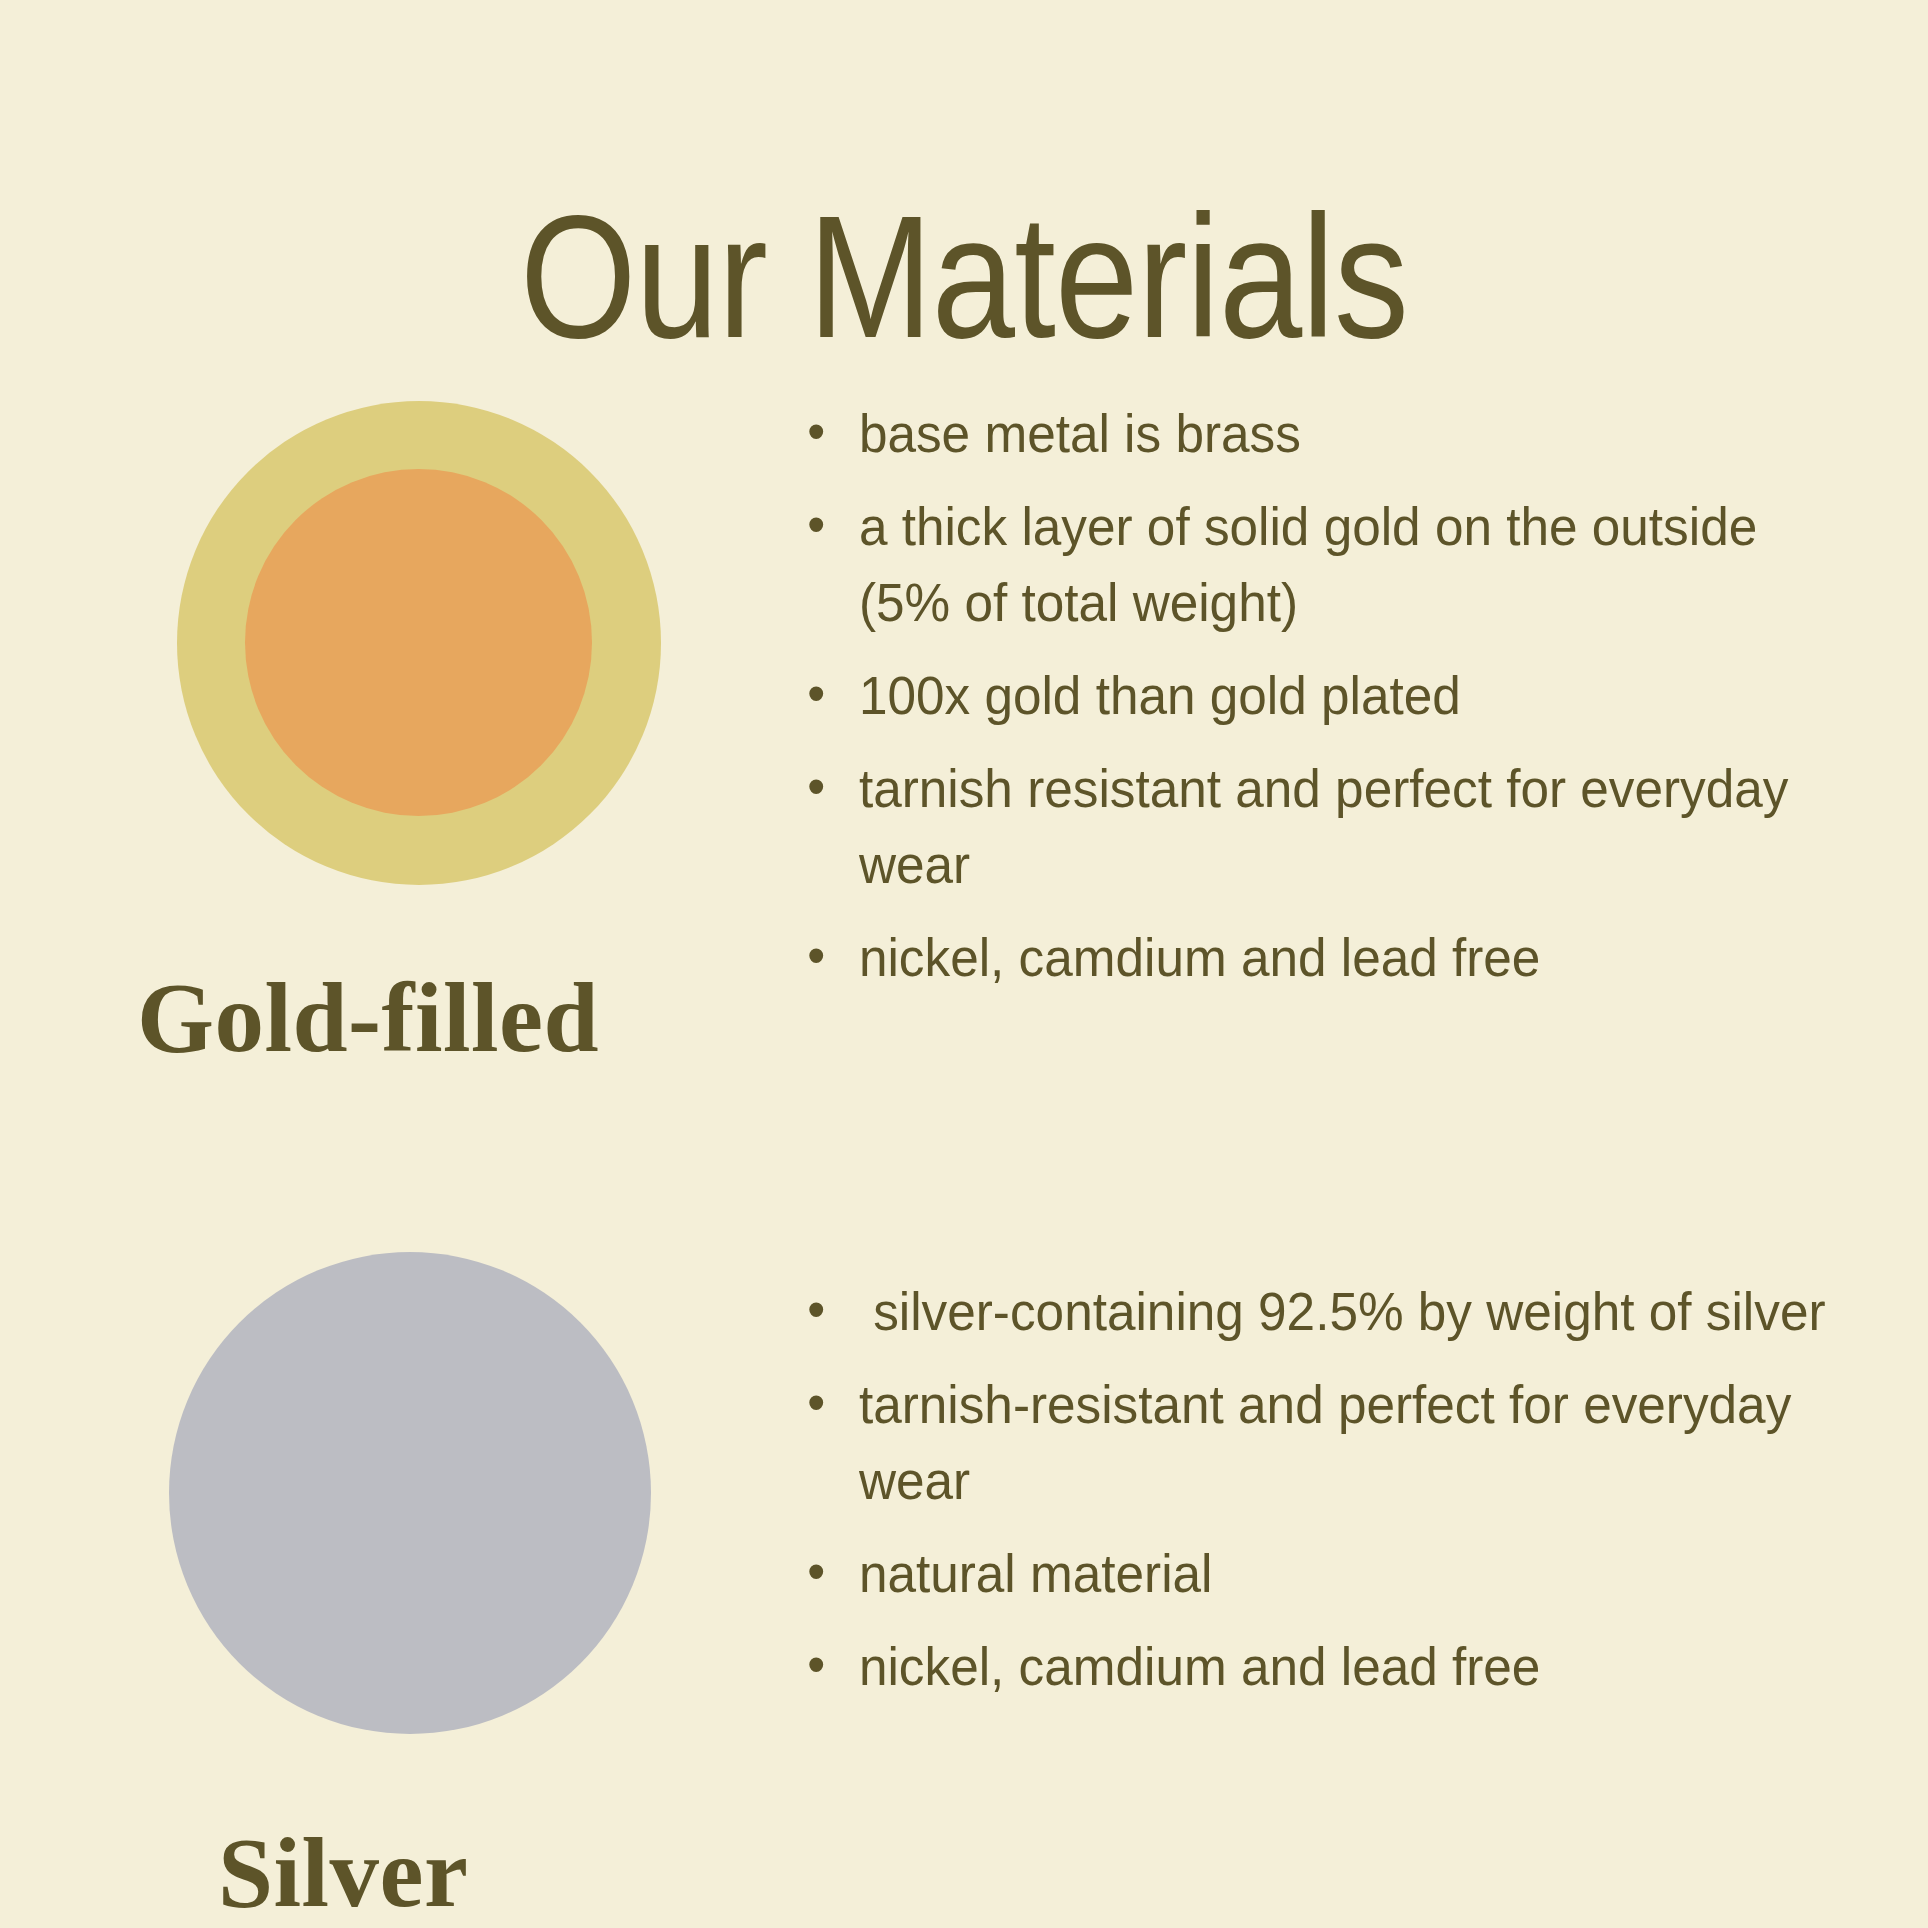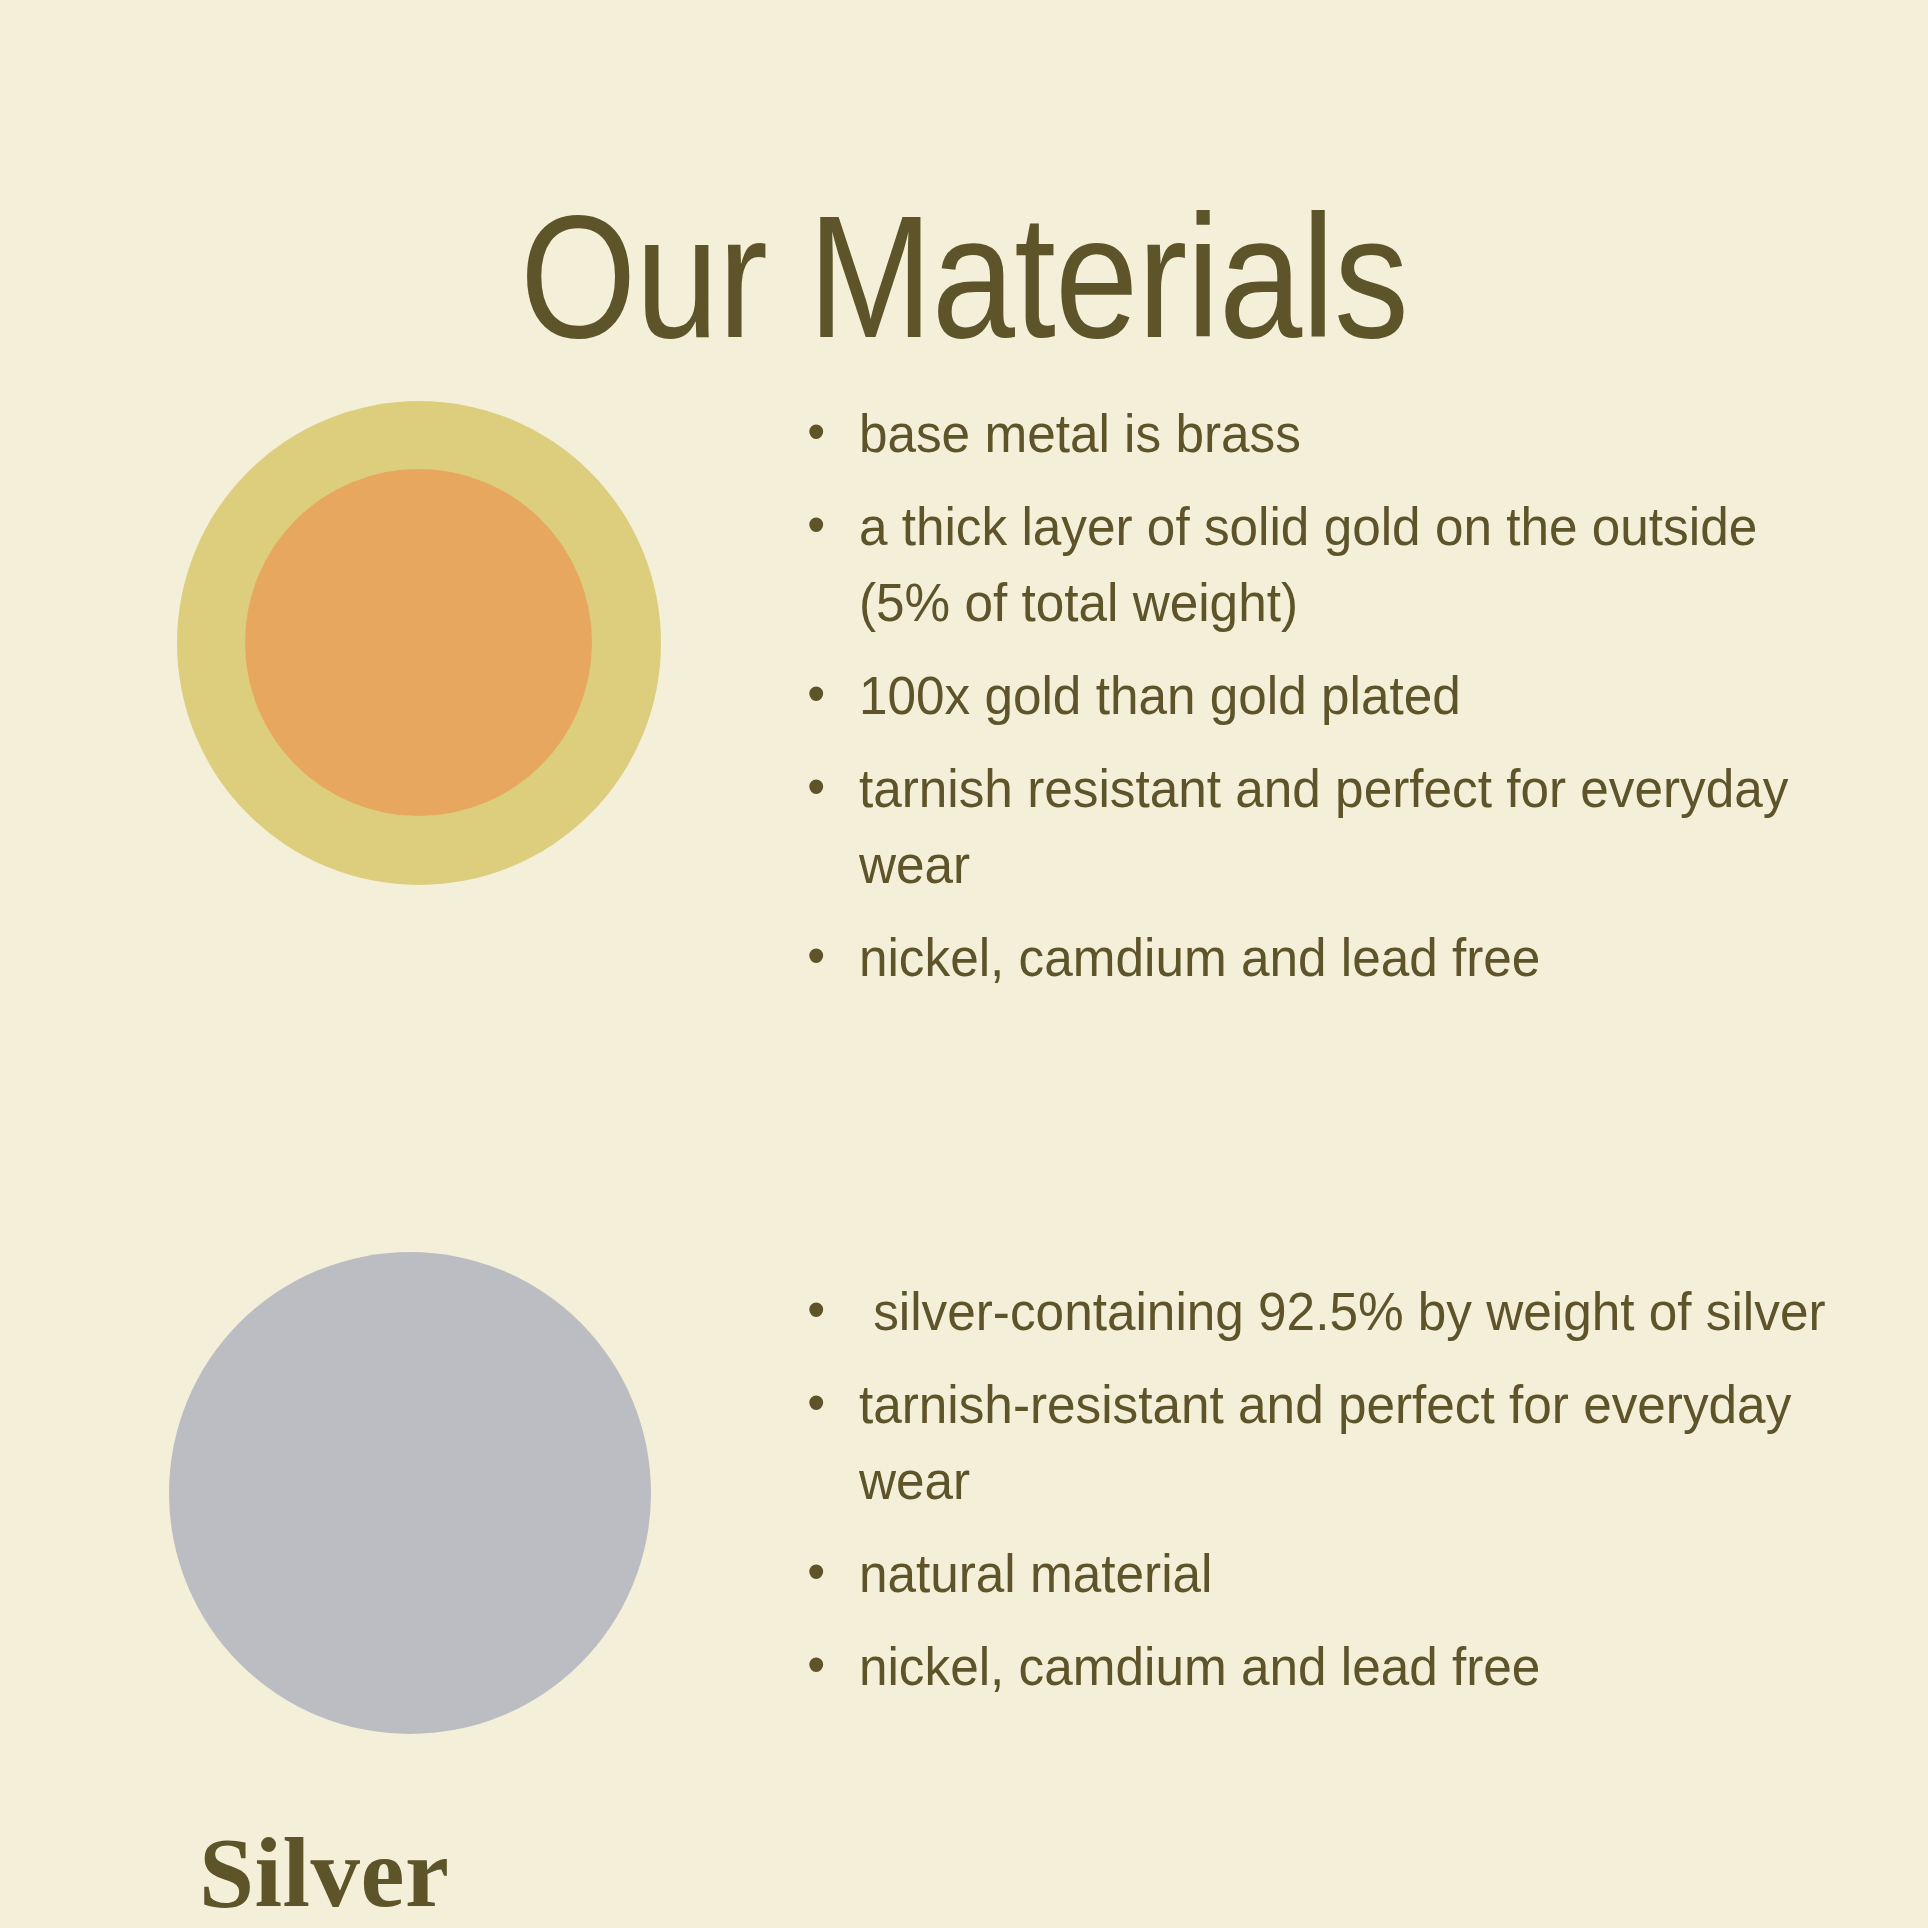--- a/index.html
+++ b/index.html
@@ -90,21 +90,21 @@
     white-space: nowrap;
     letter-spacing: 0.5px;
   }
   .label-gold {
     left: 137px;
     top: 968px;
     font-size: 99px;
     line-height: 1;
   }
   .label-silver {
-    left: 199px;
+    left: 218px;
     top: 1823px;
     font-size: 99px;
     line-height: 1;
   }
 
   
   .bullets {
     position: absolute;
     left: 800px;
     width: 1111px;
@@ -145,20 +145,21 @@
 
   <h1 class="page-title">Our Materials</h1>
 
   <div class="section section-gold">
     <div class="swatch-wrap">
       <div class="circle gold-outer"></div>
       <div class="circle gold-inner"></div>
     </div>
   </div>
 
+  <div class="swatch-label label-gold">Gold-filled</div>
 
   <ul class="bullets bullets-gold">
     <li>base metal is brass</li>
     <li>a thick layer of solid gold on the outside (5% of total weight)</li>
     <li>100x gold than gold plated</li>
     <li>tarnish resistant and perfect for everyday wear</li>
     <li>nickel, camdium and lead free</li>
   </ul>
 
   <div class="section section-silver">

